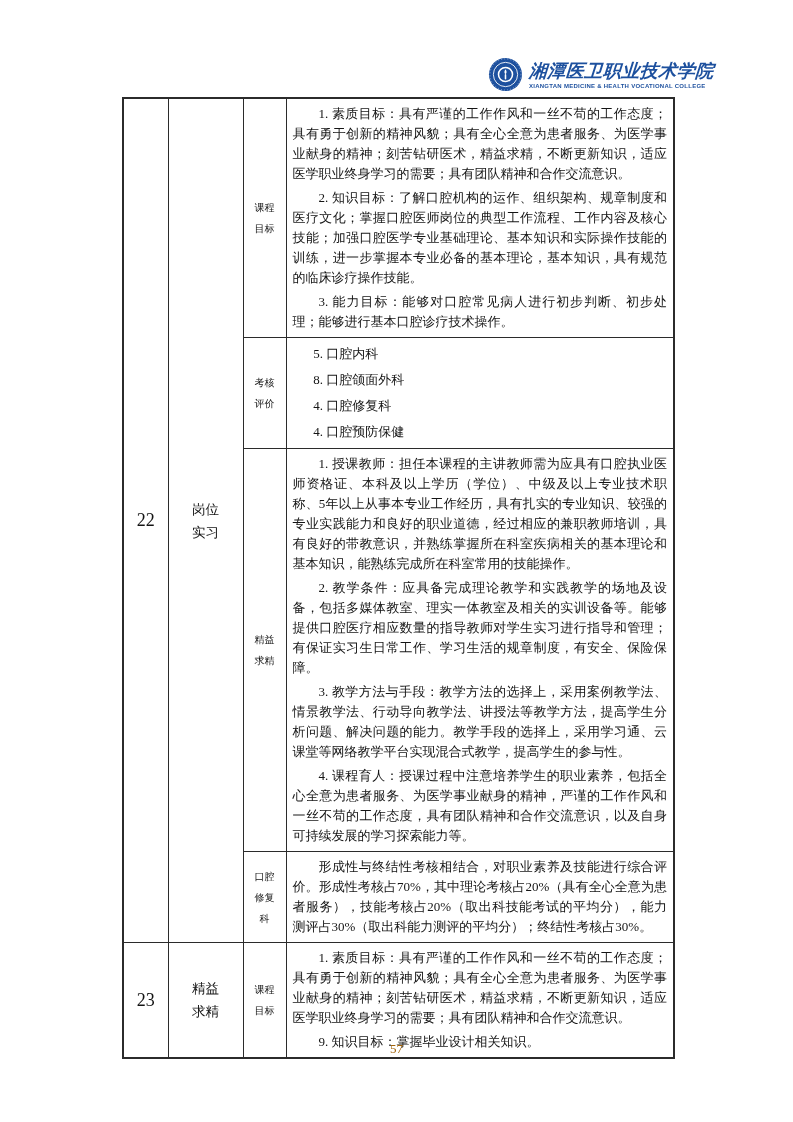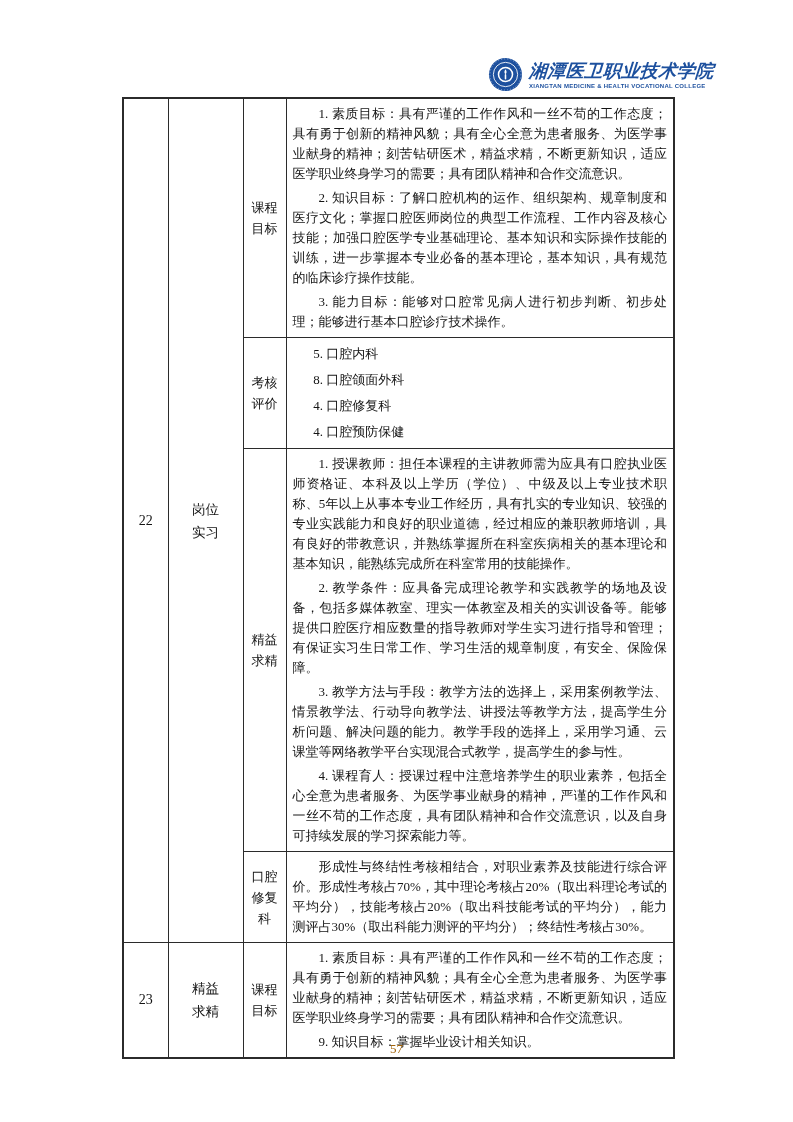--- a/index.html
+++ b/index.html
@@ -56,36 +56,36 @@
     table-layout: fixed;
     border: 2px solid #2b2b2b;
     font-size: 13px;
   }
   .doc-table td {
     border: 1px solid #2b2b2b;
     vertical-align: middle;
   }
   td.c-num {
     text-align: center;
-    font-size: 14px;
+    font-size: 18px;
   }
   td.c-course { text-align: center; }
   .course-name {
     display: inline-block;
     width: 2.2em;
     font-size: 13.5px;
     line-height: 23px;
     text-align: center;
     word-break: break-all;
   }
   td.c-label { text-align: center; padding: 0 7px; }
   .section-label {
     display: inline-block;
     width: 2em;
-    font-size: 13px;
+    font-size: 10px;
     line-height: 21px;
     word-break: break-all;
   }
   td.c-content {
     padding: 3px 6px;
     vertical-align: middle;
   }
   .para {
     text-indent: 2em;
     text-align: justify;
@@ -176,21 +176,21 @@
           <p class="para">3. 教学方法与手段：教学方法的选择上，采用案例教学法、情景教学法、行动导向教学法、讲授法等教学方法，提高学生分析问题、解决问题的能力。教学手段的选择上，采用学习通、云课堂等网络教学平台实现混合式教学，提高学生的参与性。</p>
           <p class="para">4. 课程育人：授课过程中注意培养学生的职业素养，包括全心全意为患者服务、为医学事业献身的精神，严谨的工作作风和一丝不苟的工作态度，具有团队精神和合作交流意识，以及自身可持续发展的学习探索能力等。</p>
         </td>
       </tr>
 
       <tr style="height:91px">
         <td class="c-label">
           <span class="section-label">口腔修复科</span>
         </td>
         <td class="c-content">
-          <p class="para">形成性与终结性考核相结合，对职业素养及技能进行综合评价。形成性考核占70%，其中理论考核占20%（取出科理论考试的平均分），技能考核占20%（取出科技能考试的平均分），能力测评占30%（取出科能力测评的平均分）；终结性考核占30%。</p>
+          <p class="para">形成性与终结性考核相结合，对职业素养及技能进行综合评价。形成性考核占70%，其中理论考核占20%（具有全心全意为患者服务），技能考核占20%（取出科技能考试的平均分），能力测评占30%（取出科能力测评的平均分）；终结性考核占30%。</p>
         </td>
       </tr>
 
       <tr style="height:108px">
         <td class="c-num">23</td>
         <td class="c-course">
           <span class="course-name">精益求精</span>
         </td>
         <td class="c-label">
           <span class="section-label">课程目标</span>

